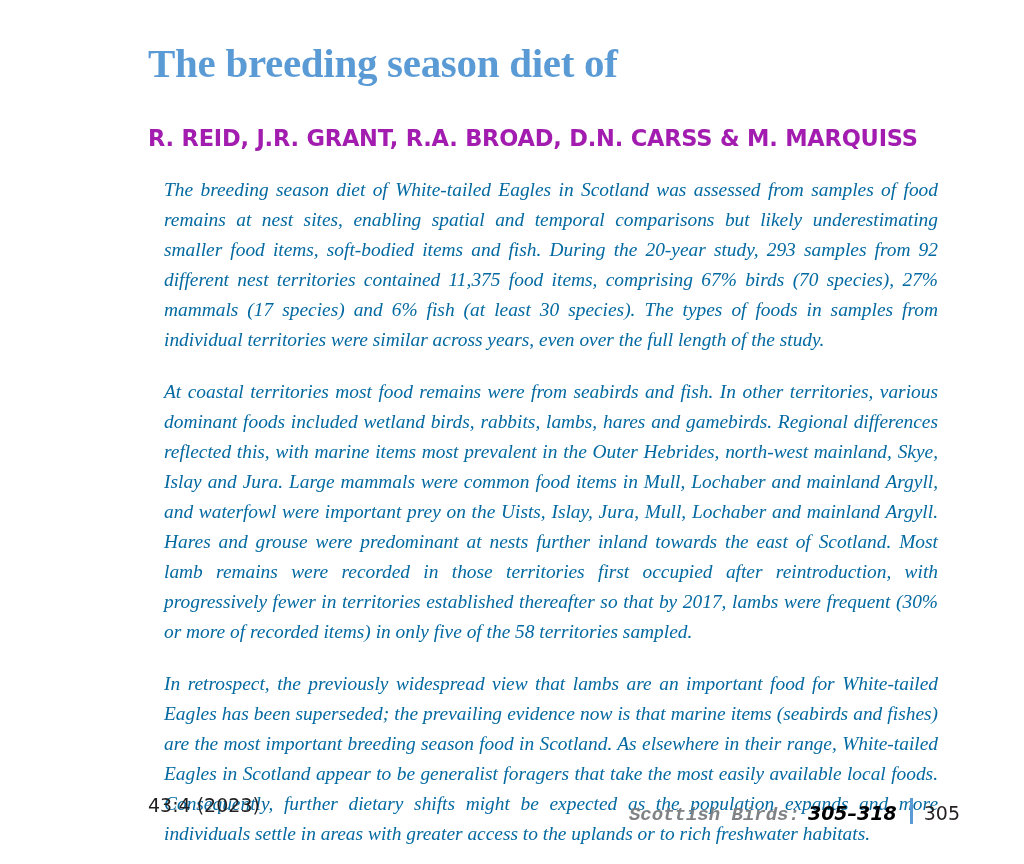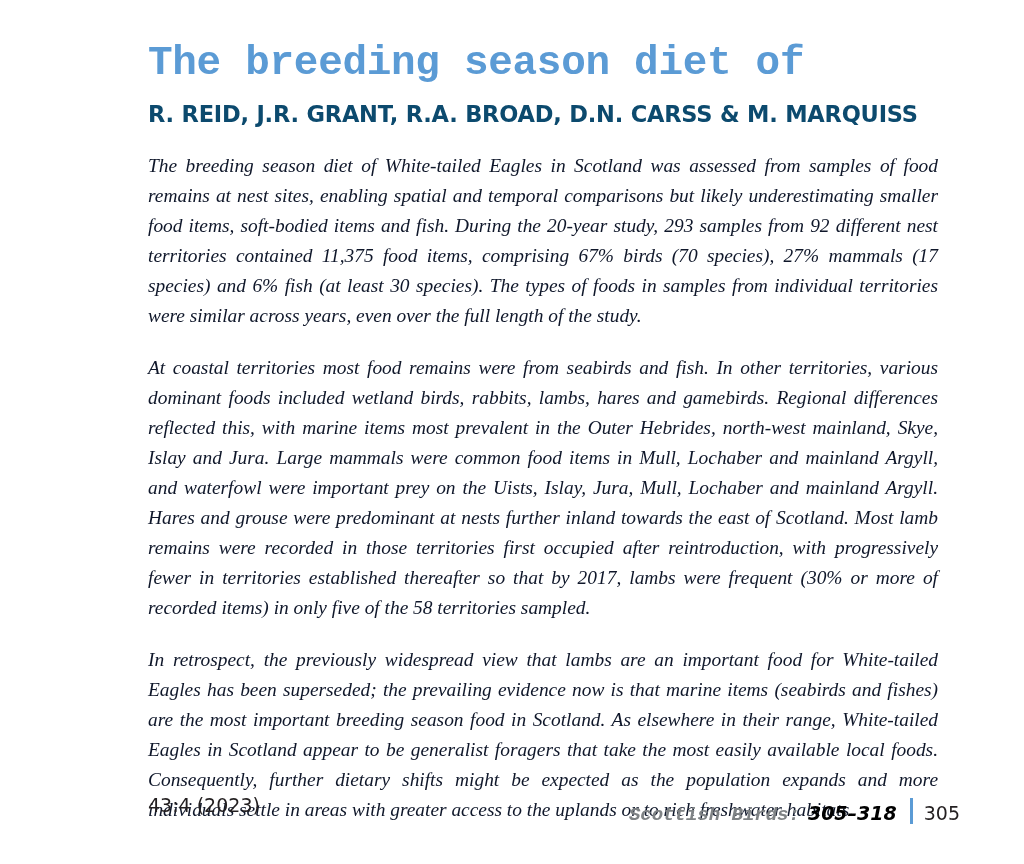--- a/index.html
+++ b/index.html
@@ -23,52 +23,52 @@
   .content {
     position: absolute;
     left: 148px;
     top: 0;
     width: 790px;
   }
   .runninghead {
     height: 16px;
   }
   .title {
-    font-family: Liberation Mono, monospace;
+    font-family: Liberation Serif, serif;
     font-weight: bold;
     color: #5b9bd5;
     font-size: 41px;
     line-height: 1.45;
     letter-spacing: -0.3px;
     margin: 0;
     padding-top: 18px;
   }
   .title .line {
     display: block;
   }
   .authors {
     font-family: "DejaVu Sans", sans-serif;
     font-weight: bold;
     font-size: 22.5px;
-    color: #0c4a6e;
+    color: #a21caf;
     letter-spacing: -0.2px;
-    margin-top: 8px;
+    margin-top: 32px;
   }
   .abstract {
     margin-top: 24px;
   }
   .abstract p {
     font-family: "Liberation Serif", serif;
     font-style: italic;
     font-size: 19.4px;
     line-height: 1.545;
     text-align: justify;
     text-justify: inter-word;
-    margin: 0 0 22px 0;
-    color: #0f172a;
+    margin: 0 0 22px 16px;
+    color: #0369a1;
   }
   .abstract p:last-child {
     margin-bottom: 0;
   }
   .footer {
     position: absolute;
     left: 148px;
     right: 64px;
     bottom: 40px;
     height: 30px;

